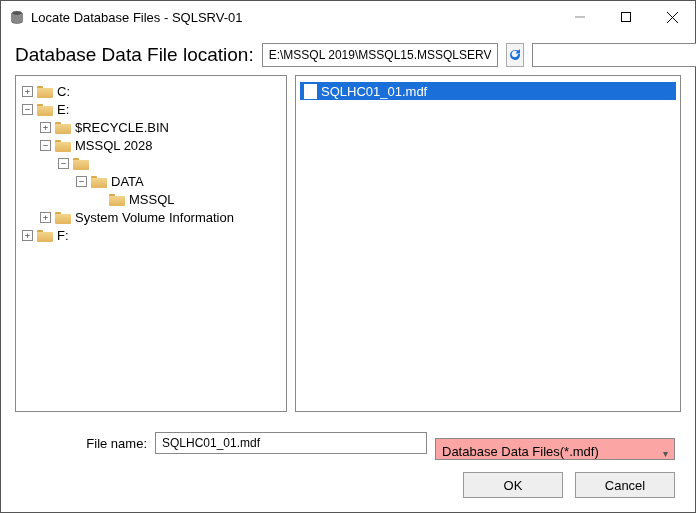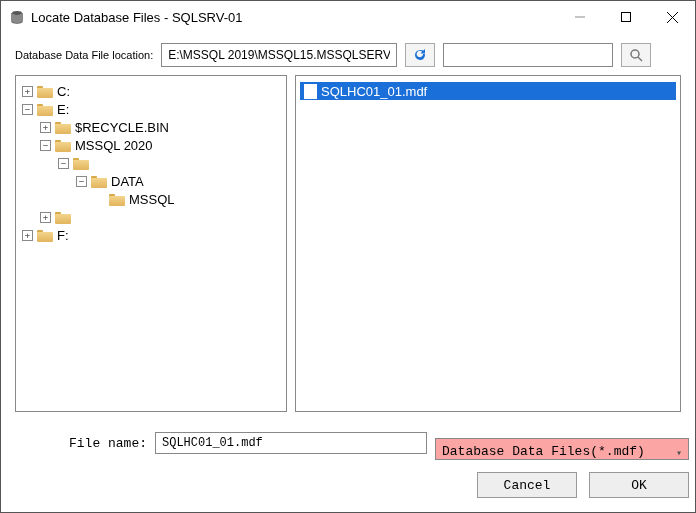--- a/index.html
+++ b/index.html
@@ -34,21 +34,21 @@
     width: 46px; height: 32px;
     display:flex;align-items:center;justify-content:center;
     font-family: inherit;
   }
   
   .loc-row {
     display:flex; align-items:center;
     padding: 10px 14px 8px 14px;
     gap: 8px;
   }
-  .loc-label { white-space: nowrap; font-size:11px;}
+  .loc-label { white-space: nowrap; font-size:19px;}
   .loc-input {
     flex: 0 0 236px;
     height: 24px;
     border: 1px solid #888;
     padding: 0 6px;
     font: inherit;
     background:#fff;
   }
   .icon-btn {
     width: 30px; height: 24px;
@@ -139,22 +139,21 @@
     display:flex;align-items:center;
     height:18px;
     padding:0 4px;
     font-size:13px;
   }
   .list-item.selected { background:#1a6fd8;color:#fff; }
   .list-item.selected .file-icon{border-color:#fff;}
   .list-item.selected .file-icon::after{border-left-color:#fff;border-bottom-color:#fff;}
   
   .bottom {
-    padding: 6px 6px 14px 14px;
-    font-family: Liberation Mono, monospace;
+    padding: 6px 20px 14px 14px;
   }
   .filename-row{
     display:flex;align-items:center;gap:8px;margin-bottom:12px;
   }
   .filename-label{ width:132px; text-align:right; font-size:13px;}
   .filename-input{
     flex:0 0 272px;height:22px;border:1px solid #888;padding:0 6px;font:inherit;
   }
   .filter-select{
     flex:1;height:22px;border:1px solid #888;background:#fca5a5;
@@ -249,21 +248,21 @@
                 <span class="toggle">+</span>
                 <span class="folder-icon"></span>
                 <span>$RECYCLE.BIN</span>
               </div>
             </li>
             <li>
               <div class="node">
                 <span class="indent" style="width:20px"></span>
                 <span class="toggle">−</span>
                 <span class="folder-icon"></span>
-                <span>MSSQL 2020</span>
+                <span>MSSQL 2028</span>
               </div>
               <ul>
                 <li>
                   <div class="node">
                     <span class="indent" style="width:38px"></span>
                     <span class="toggle">−</span>
                     <span class="folder-icon"></span>
                   </div>
                   <ul>
                     <li>
@@ -286,20 +285,21 @@
                     </li>
                   </ul>
                 </li>
               </ul>
             </li>
             <li>
               <div class="node">
                 <span class="indent" style="width:20px"></span>
                 <span class="toggle">+</span>
                 <span class="folder-icon"></span>
+                <span>System Volume Information</span>
               </div>
             </li>
           </ul>
         </li>
         <li>
           <div class="node">
             <span class="indent" style="width:2px"></span>
             <span class="toggle">+</span>
             <span class="folder-icon"></span>
             <span>F:</span>
@@ -320,21 +320,21 @@
     <div class="filename-row">
       <span class="filename-label">File name:</span>
       <input class="filename-input" value="SQLHC01_01.mdf" style="">
       <div class="filter-select">
         <span>Database Data Files(*.mdf)</span>
         <span class="chev">▾</span>
       </div>
     </div>
     <div class="button-row">
       <div class="btn">
+        <span>OK</span>
+      </div>
+      <div class="btn">
         <span>Cancel</span>
       </div>
-      <div class="btn">
-        <span>OK</span>
-      </div>
     </div>
   </div>
 
 </div>
 
 </body></html>

